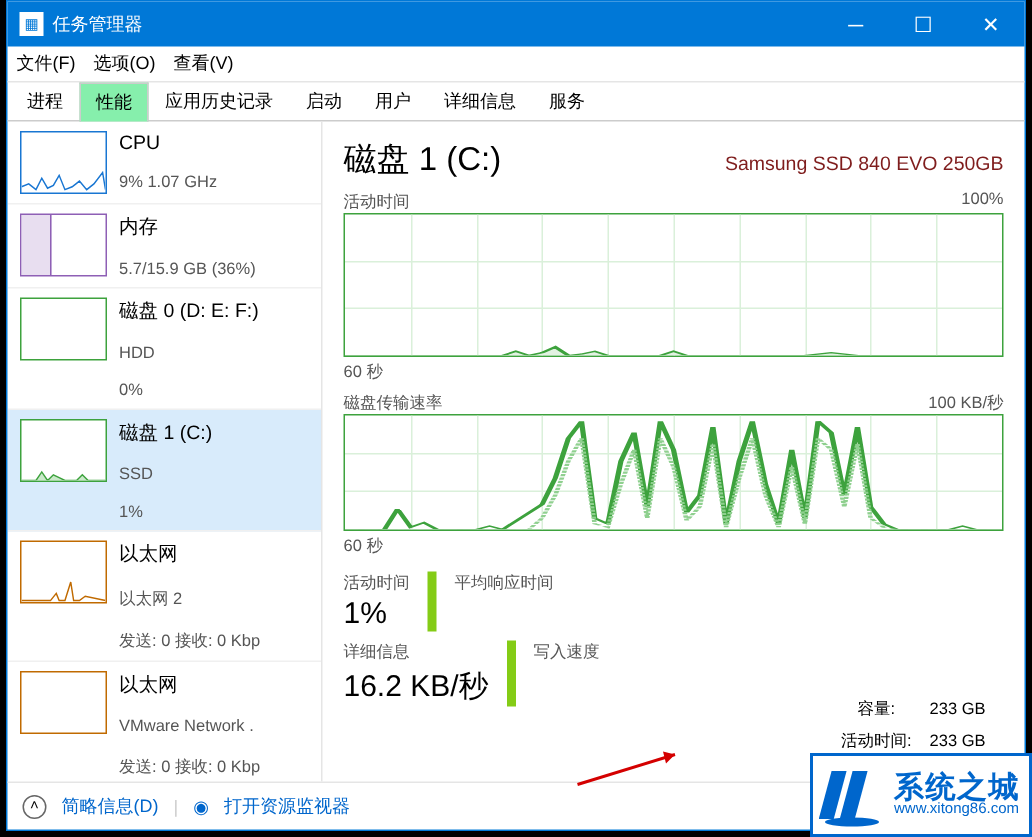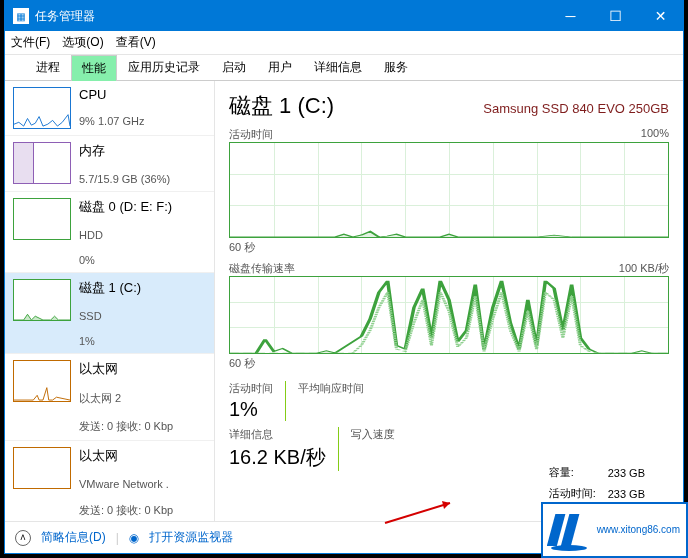--- a/index.html
+++ b/index.html
@@ -5,21 +5,21 @@
 * { margin: 0; padding: 0; box-sizing: border-box; }
 body { font-family: "Microsoft YaHei", "Segoe UI", sans-serif; font-size: 12px; background: #000; width: 688px; height: 558px; position: relative; overflow: hidden; }
 .window { position: absolute; top: 0; left: 4px; width: 680px; height: 554px; background: #fff; border: 1px solid #0078d7; }
 .titlebar { height: 30px; background: #0078d7; color: #fff; display: flex; align-items: center; padding-left: 8px; }
 .titlebar .icon { width: 16px; height: 16px; margin-right: 6px; background: #fff; display: flex; align-items: center; justify-content: center; font-size: 10px; color: #0078d7; }
 .titlebar .title { flex: 1; font-size: 12px; }
 .titlebar .winbtns { display: flex; }
 .titlebar .winbtn { width: 45px; height: 30px; display: flex; align-items: center; justify-content: center; font-size: 14px; cursor: pointer; }
 .menubar { height: 24px; display: flex; align-items: center; padding-left: 6px; gap: 12px; border-bottom: 1px solid #e5e5e5; }
 .menubar span { font-size: 12px; cursor: pointer; }
-.tabbar { height: 26px; display: flex; align-items: flex-end; padding-left: 20px; border-bottom: 1px solid #ccc; }
+.tabbar { height: 26px; display: flex; align-items: flex-end; padding-left: 2px; border-bottom: 1px solid #ccc; }
 .tabbar .tab { padding: 4px 10px; font-size: 12px; cursor: pointer; border: 1px solid transparent; border-bottom: none; }
 .tabbar .tab.active { border-color: #ccc; background: #86efac; position: relative; top: 1px; }
 .content { display: flex; height: calc(100% - 30px - 24px - 26px - 32px); }
 .sidebar { width: 210px; border-right: 1px solid #e5e5e5; overflow-y: auto; }
 .side-item { display: flex; padding: 6px 8px; border-bottom: 1px solid #f0f0f0; cursor: pointer; gap: 8px; }
 .side-item.sel { background: #d8ebfb; }
 .side-thumb { width: 58px; height: 42px; border: 1px solid; flex-shrink: 0; background: #fff; position: relative; overflow: hidden; }
 .side-info { display: flex; flex-direction: column; justify-content: flex-start; gap: 1px; overflow: hidden; }
 .side-info .name { font-size: 13px; white-space: nowrap; }
 .side-info .sub { font-size: 11px; color: #555; white-space: nowrap; margin-top: 12px; }
@@ -28,25 +28,25 @@
 .main-title { font-size: 22px; font-weight: 400; }
 .main-model { font-size: 13px; color: #7f1d1d; }
 .chart-block { margin-top: 6px; }
 .chart-labels { display: flex; justify-content: space-between; font-size: 11px; color: #555; }
 .chart-box { border: 1px solid #3da23d; height: 96px; background: linear-gradient(#fff,#fff); position: relative; overflow: hidden; }
 .grid-v { position: absolute; top:0; bottom:0; width:0; border-left:1px solid #daf0da; }
 .grid-h { position: absolute; left:0; right:0; height:0; border-top:1px solid #daf0da; }
 .chart-foot { font-size: 11px; color: #555; margin-top: 2px; }
 .chart2 { height: 78px; }
 .stats { display: flex; margin-top: 10px; gap: 0; }
-.stat-col { border-left: 1px solid #84cc16; padding: 0 12px; }
+.stat-col { border-left: 6px solid #84cc16; padding: 0 12px; }
 .stat-col:first-child { border-left: none; padding-left: 0; }
 .stat-label { font-size: 11px; color: #555; }
 .stat-val { font-size: 20px; margin-top: 2px; }
-.props { position: absolute; right: 26px; top: 380px; font-size: 11px; }
+.props { position: absolute; right: 14px; top: 380px; font-size: 11px; text-align: center; }
 .props table td { padding: 2px 10px 2px 0; }
 .footer { height: 32px; border-top: 1px solid #e5e5e5; display: flex; align-items: center; padding-left: 10px; gap: 10px; }
 .footer a { color: #0066cc; text-decoration: none; font-size: 12px; cursor: pointer; }
 .footer .chev { width:16px; height:16px; border:1px solid #666; border-radius:50%; display:flex; align-items:center; justify-content:center; font-size:10px; }
 .logo-overlay { position: absolute; right: 0; bottom: 0; display: flex; align-items: center; background: #fff; padding: 4px 6px 4px 4px; border: 2px solid #0066cc; gap: 6px; }
 .logo-overlay .logoimg { width: 44px; height: 44px; display: flex; align-items: center; justify-content: center; }
 .logo-overlay .logotext { display:flex; flex-direction:column; line-height:1; }
 .logo-overlay .cn { font-size: 20px; font-weight: 700; color: #0066cc; letter-spacing: 1px; }
 .logo-overlay .en { font-size: 10px; color: #0066cc; }
 .arrow { position:absolute; bottom: 30px; left: 380px; width: 80px; height: 30px; }
@@ -258,15 +258,16 @@
 
 <div class="logo-overlay">
   <div class="logoimg">
     <svg width="44" height="44" viewBox="0 0 44 44">
         <rect x="10" y="6" width="10" height="32" fill="#0066cc" transform="skewX(-15)"></rect>
         <rect x="24" y="6" width="10" height="32" fill="#0066cc" transform="skewX(-15)"></rect>
         <ellipse cx="22" cy="40" rx="18" ry="3" fill="#0066cc"></ellipse>
       </svg>
   </div>
   <div class="logotext">
+    <span class="cn">系统之城</span>
     <span class="en">www.xitong86.com</span>
   </div>
 </div>
 
 </body></html>

